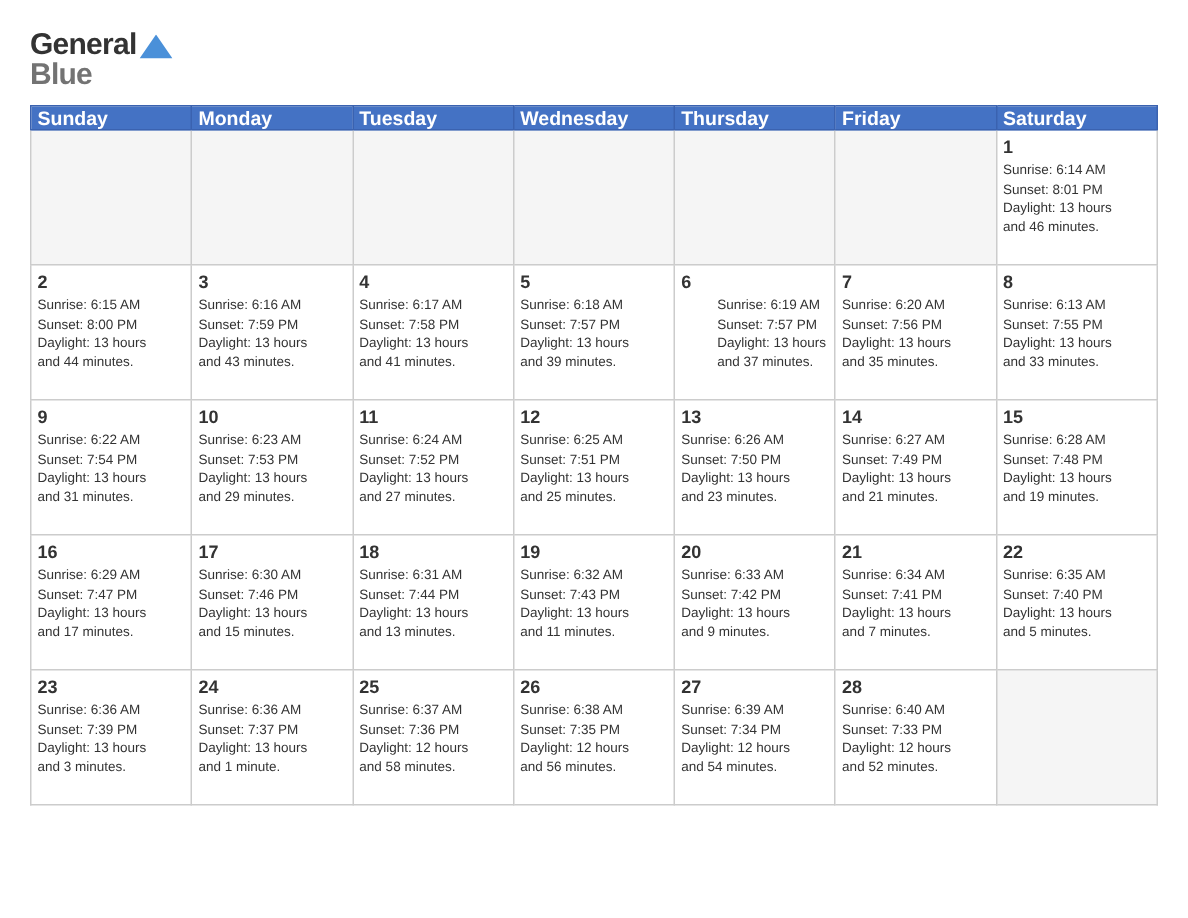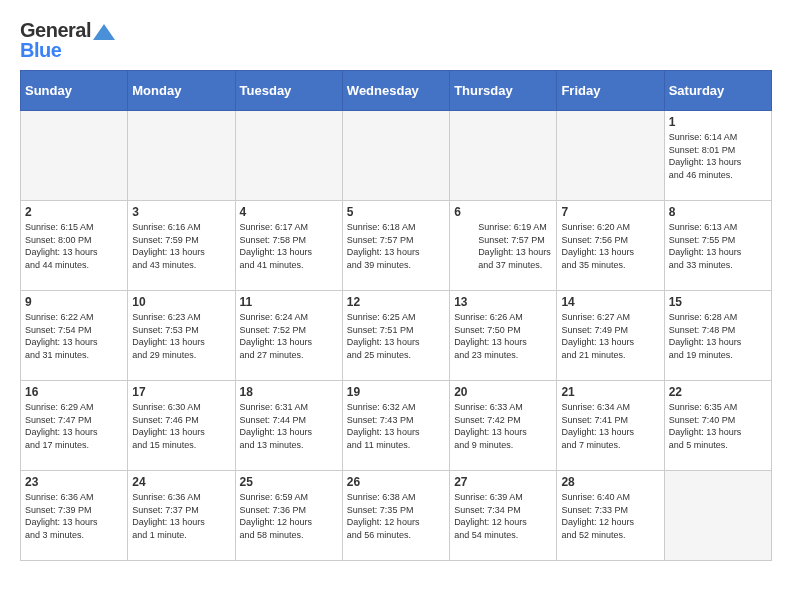--- a/index.html
+++ b/index.html
@@ -31,21 +31,21 @@
     .calendar {
       width: 100%;
       border-collapse: collapse;
       border: 1px solid #ccc;
     }
     .calendar th {
       background-color: #4472c4;
       color: #fff;
       font-size: 13px;
       font-weight: bold;
-      padding: 12px 4px;
+      padding: 0 4px;
       text-align: left;
       border: 1px solid #3a62b0;
     }
     .calendar td {
       vertical-align: top;
       width: calc(100% / 7);
       border: 1px solid #ccc;
       padding: 4px;
       font-size: 9.5px;
       color: #333;
@@ -78,21 +78,21 @@
     }
     .logo-top {
       font-size: 20px;
       font-weight: bold;
       color: #333;
       letter-spacing: -0.5px;
     }
     .logo-bottom {
       font-size: 20px;
       font-weight: bold;
-      color: #3b82f6;
+      color: #737373;
       letter-spacing: -0.5px;
     }
   </style>
 </head>
 <body>
 
 <div class="header-section">
   <div class="logo-wrapper">
     <div class="logo-text">
       <span class="logo-top">
@@ -300,21 +300,21 @@
         </td>
         <td>
           <span class="day-number">24</span>
           <div class="day-info" style="white-space: pre-line;">Sunrise: 6:36 AM
 Sunset: 7:37 PM
 Daylight: 13 hours
 and 1 minute.</div>
         </td>
         <td>
           <span class="day-number">25</span>
-          <div class="day-info" style="white-space: pre-line;">Sunrise: 6:59 AM
+          <div class="day-info" style="white-space: pre-line;">Sunrise: 6:37 AM
 Sunset: 7:36 PM
 Daylight: 12 hours
 and 58 minutes.</div>
         </td>
         <td>
           <span class="day-number">26</span>
           <div class="day-info" style="white-space: pre-line;">Sunrise: 6:38 AM
 Sunset: 7:35 PM
 Daylight: 12 hours
 and 56 minutes.</div>

